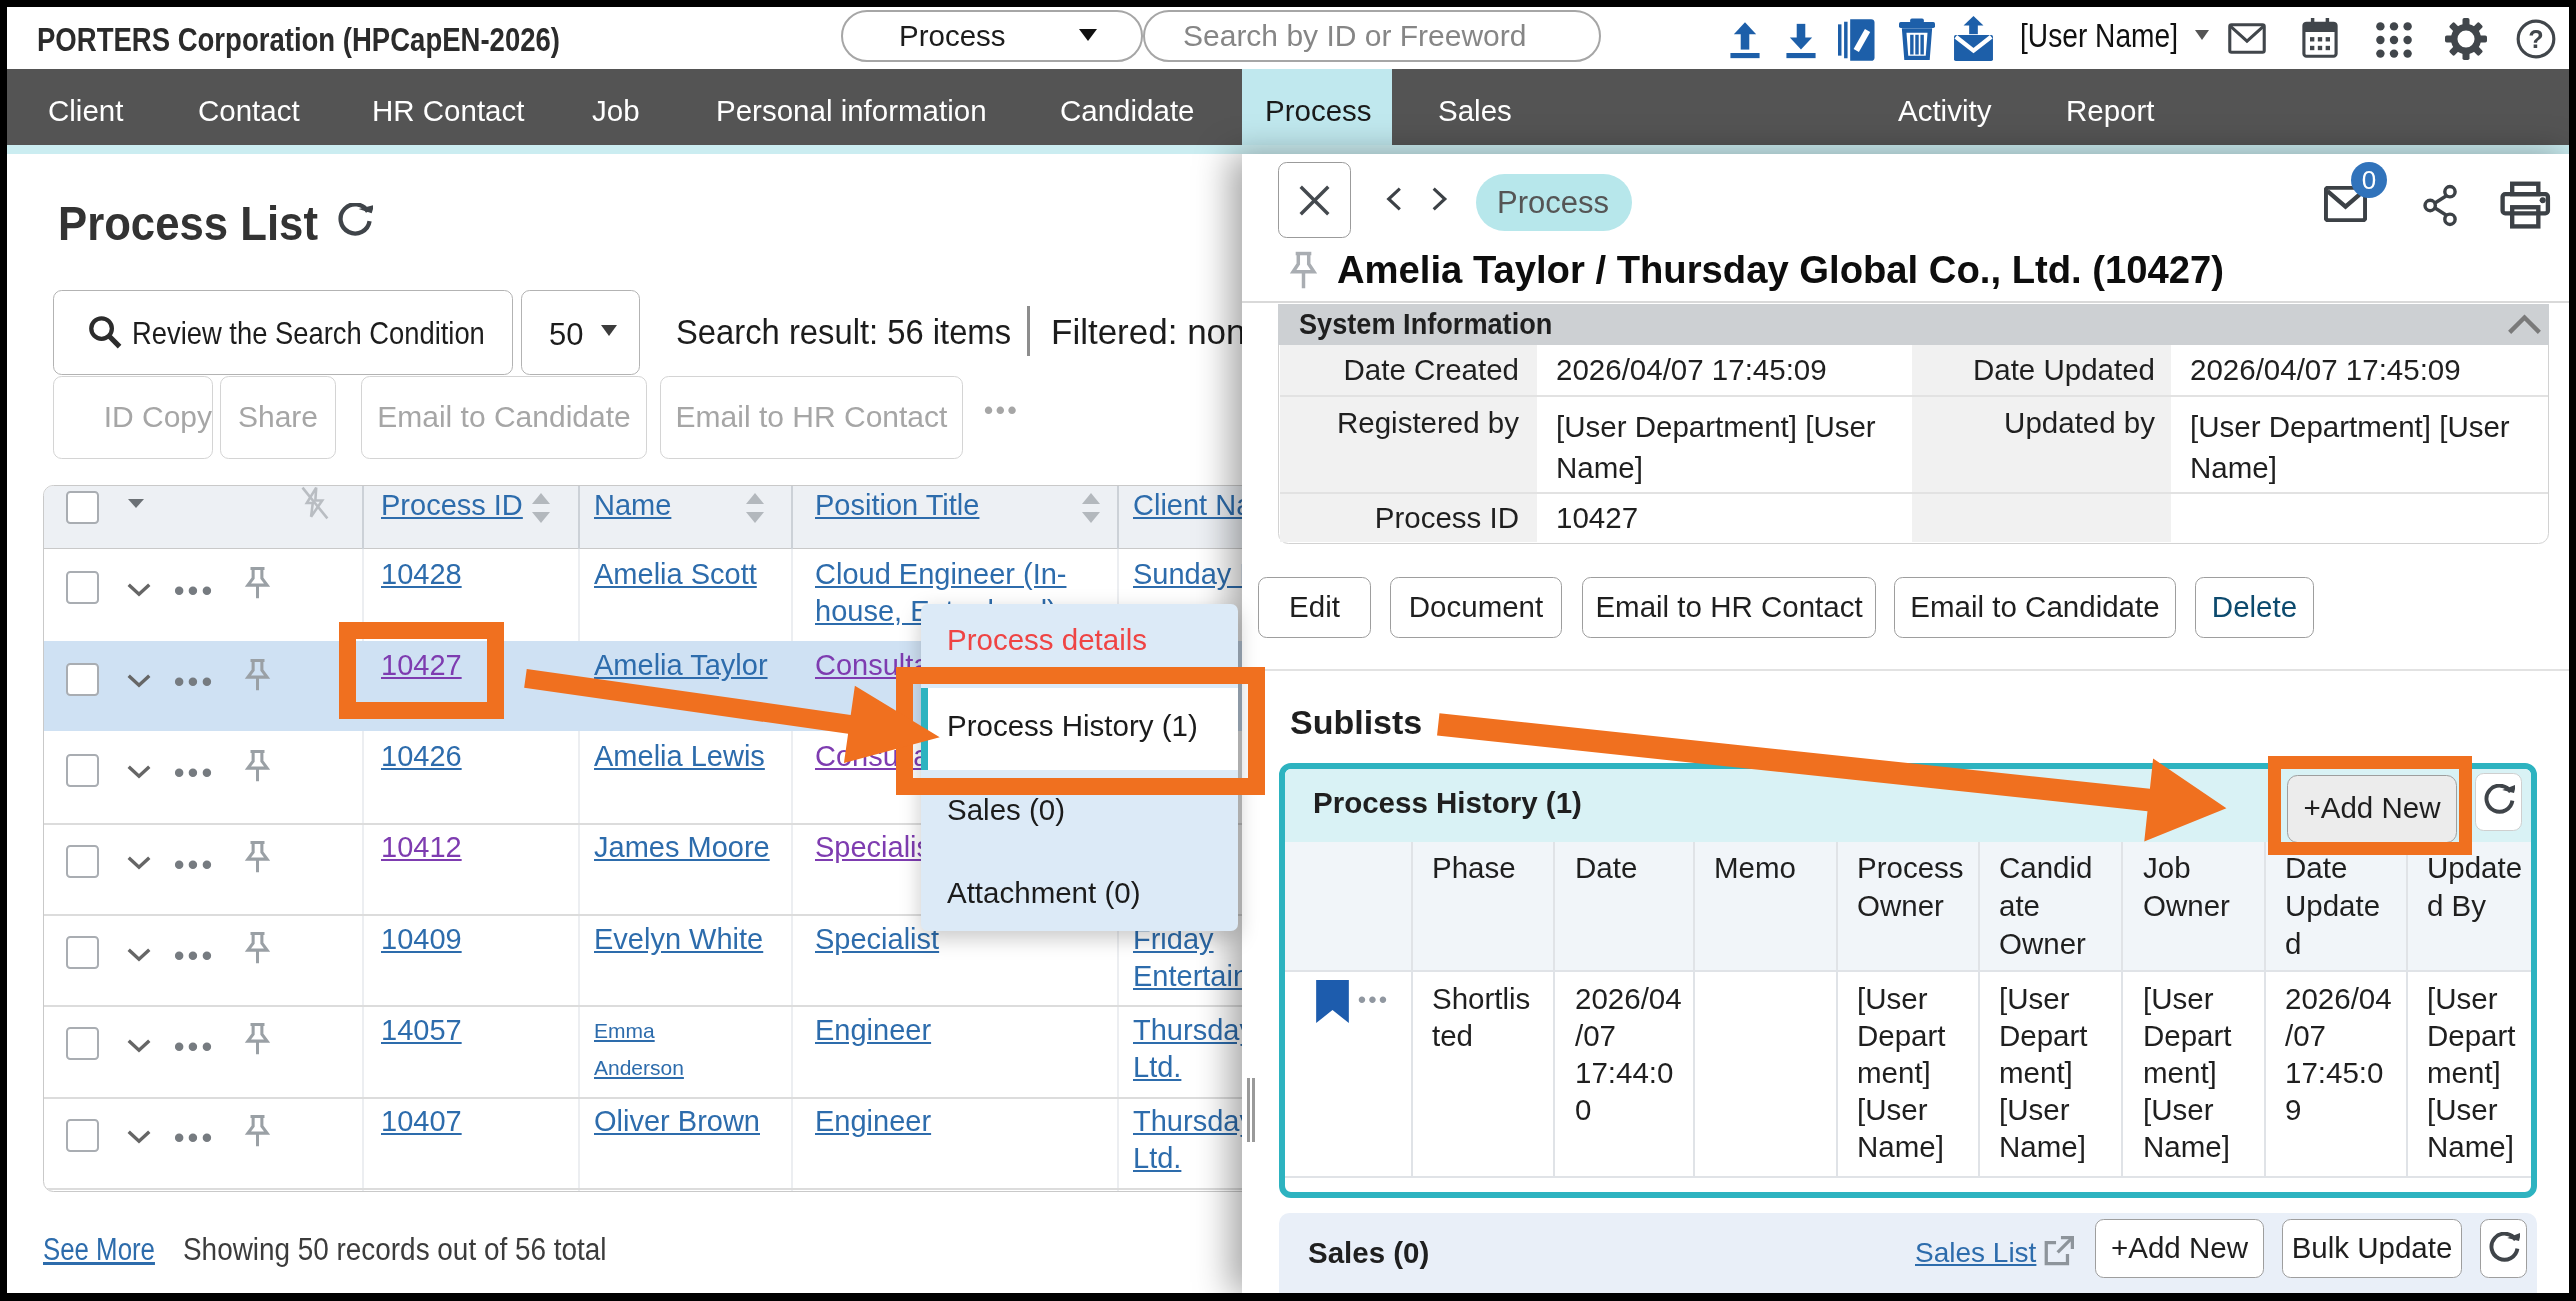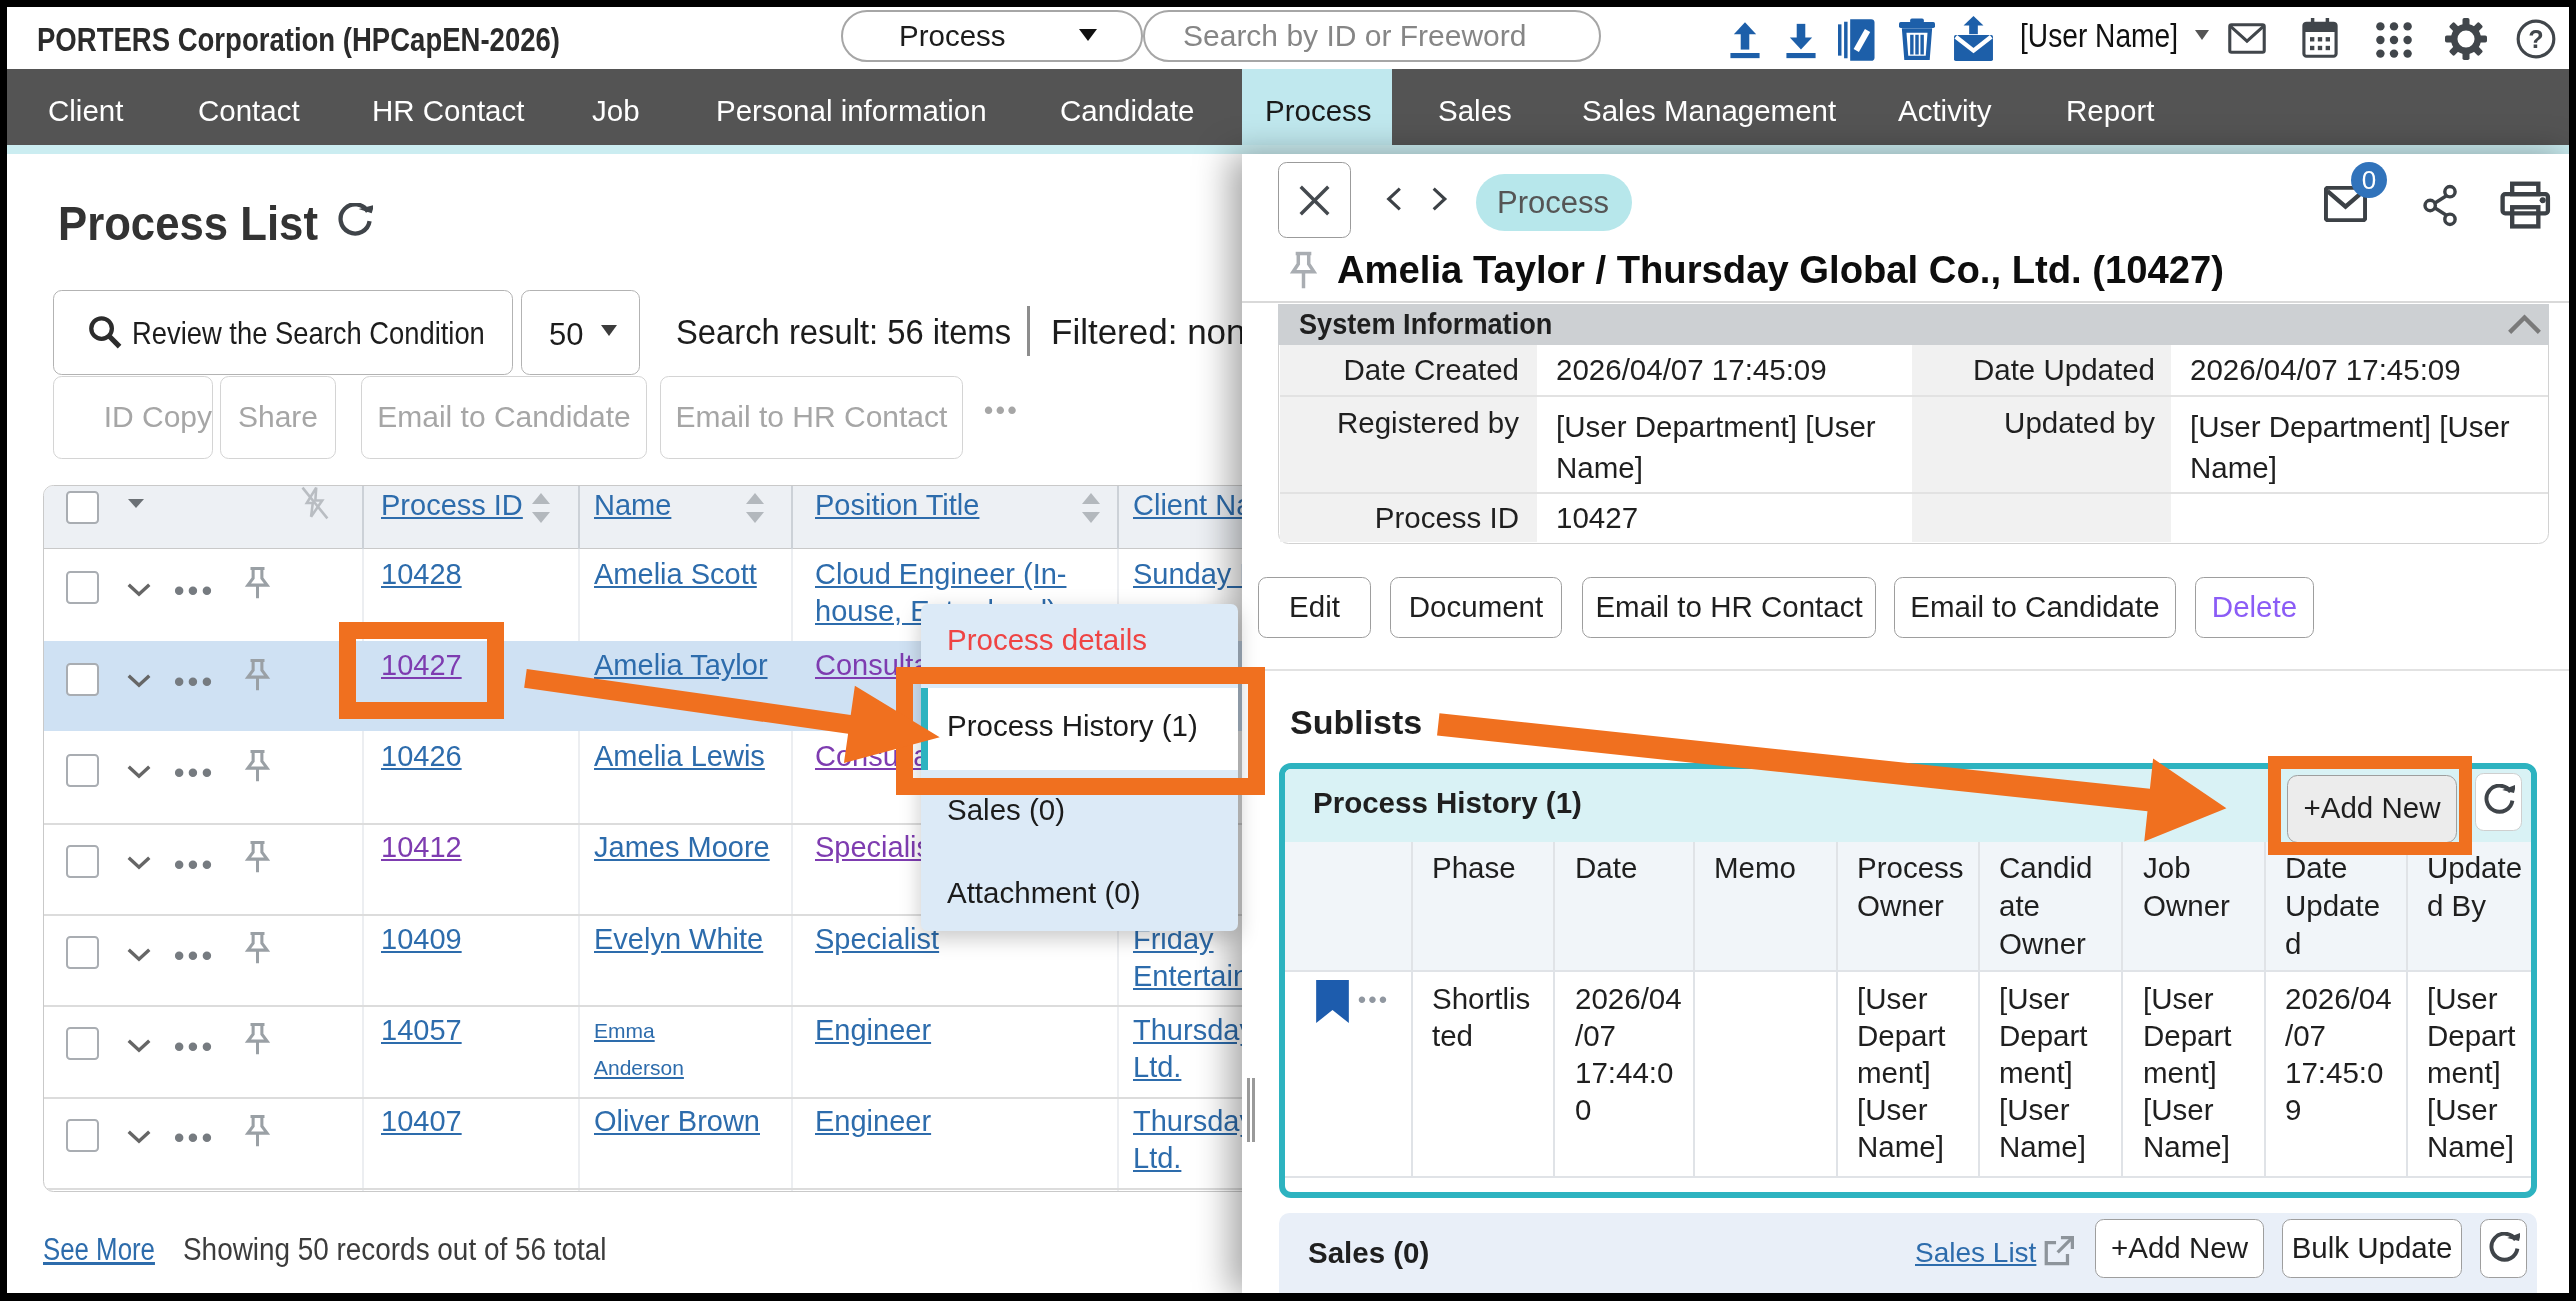--- a/index.html
+++ b/index.html
@@ -123,21 +123,20 @@
 <div class="a" style="left:0;top:69px;width:2576px;height:76px;background:#545454"></div>
 <div class="a" style="left:1242px;top:69px;width:150px;height:76px;background:#c0e8ee"></div>
 <div class="nav-item" style="left:48px">Client</div>
 <div class="nav-item" style="left:198px">Contact</div>
 <div class="nav-item" style="left:372px">HR Contact</div>
 <div class="nav-item" style="left:592px">Job</div>
 <div class="nav-item" style="left:716px">Personal information</div>
 <div class="nav-item" style="left:1060px">Candidate</div>
 <div class="nav-item" style="left:1265px;color:#1a1a1a">Process</div>
 <div class="nav-item" style="left:1438px">Sales</div>
-<div class="nav-item" style="left:1582px">Sales Management</div>
 <div class="nav-item" style="left:1898px">Activity</div>
 <div class="nav-item" style="left:2066px">Report</div>
 <div class="a" style="left:0;top:145px;width:2576px;height:8.7px;background:#cbedf1"></div>
 
 <div class="a" style="left:58px;top:195px;font-size:49px;font-weight:bold;color:#333;transform:scaleX(.892);transform-origin:0 50%">Process List</div>
 <svg class="a" style="left:337px;top:203px" width="36" height="38" viewBox="0 0 42 44">
         <path d="M36 10 A 17 17 0 1 0 38 21" fill="none" stroke="#3f4449" stroke-width="5"></path>
         <polygon points="26,10 42,10 42,0" fill="#3f4449" transform="rotate(18 36 6)"></polygon>
       </svg>
 <div class="a" style="left:53px;top:290px;width:460px;height:85px;border:1.7px solid #b3b3b3;border-radius:8.7px;background:#fff"></div>
@@ -377,21 +376,21 @@
 <div class="a" style="left:1556px;top:406px;font-size:29.5px;color:#1f1f1f;line-height:41px">[User Department] [User<br>Name]</div>
 <div class="a" style="left:1912px;top:406px;width:243px;font-size:29.5px;color:#1f1f1f;text-align:right">Updated by</div>
 <div class="a" style="left:2190px;top:406px;font-size:29.5px;color:#1f1f1f;line-height:41px">[User Department] [User<br>Name]</div>
 <div class="a" style="left:1278px;top:501px;width:241px;font-size:29.5px;color:#1f1f1f;text-align:right">Process ID</div>
 <div class="a" style="left:1556px;top:501px;font-size:29.5px;color:#1f1f1f">10427</div>
 
 <div class="a" style="left:1258px;top:577px;width:113px;height:61px;border:1.7px solid #9e9e9e;border-radius:8.7px;background:#fff;font-size:29.5px;color:#1f1f1f;text-align:center;line-height:57px">Edit</div>
 <div class="a" style="left:1390px;top:577px;width:172px;height:61px;border:1.7px solid #9e9e9e;border-radius:8.7px;background:#fff;font-size:29.5px;color:#1f1f1f;text-align:center;line-height:57px">Document</div>
 <div class="a" style="left:1582px;top:577px;width:294px;height:61px;border:1.7px solid #9e9e9e;border-radius:8.7px;background:#fff;font-size:29.5px;color:#1f1f1f;text-align:center;line-height:57px">Email to HR Contact</div>
 <div class="a" style="left:1894px;top:577px;width:282px;height:61px;border:1.7px solid #9e9e9e;border-radius:8.7px;background:#fff;font-size:29.5px;color:#1f1f1f;text-align:center;line-height:57px">Email to Candidate</div>
-<div class="a" style="left:2195px;top:577px;width:119px;height:61px;border:1.7px solid #9e9e9e;border-radius:8.7px;background:#fff;font-size:29.5px;color:#8b5cf6;text-align:center;line-height:57px">Delete</div>
+<div class="a" style="left:2195px;top:577px;width:119px;height:61px;border:1.7px solid #9e9e9e;border-radius:8.7px;background:#fff;font-size:29.5px;color:#0c4a6e;text-align:center;line-height:57px">Delete</div>
 <div class="a" style="left:1242px;top:669px;width:1327px;height:1.7px;background:#e2e2e2"></div>
 <div class="a" style="left:1290px;top:703px;font-size:34px;font-weight:bold;color:#1f1f1f">Sublists</div>
 
 <div class="a" style="left:1279px;top:763px;width:1258px;height:435px;border:6px solid #2db3c0;border-radius:12px;background:#fff;overflow:hidden">
   <div class="a" style="left:0;top:0;width:100%;height:73px;background:#d9f2f5"></div>
   <div class="a" style="left:0;top:73px;width:100%;height:129px;background:#f1f5f9"></div>
   <div class="a" style="left:0;top:201px;width:100%;height:1.7px;background:#e0e3e7"></div>
   <div class="a" style="left:0;top:407px;width:100%;height:1.7px;background:#e0e3e7"></div>
   <div class="a" style="left:126px;top:73px;width:1.7px;height:334px;background:#e0e3e7"></div>
   <div class="a" style="left:268px;top:73px;width:1.7px;height:334px;background:#e0e3e7"></div>

